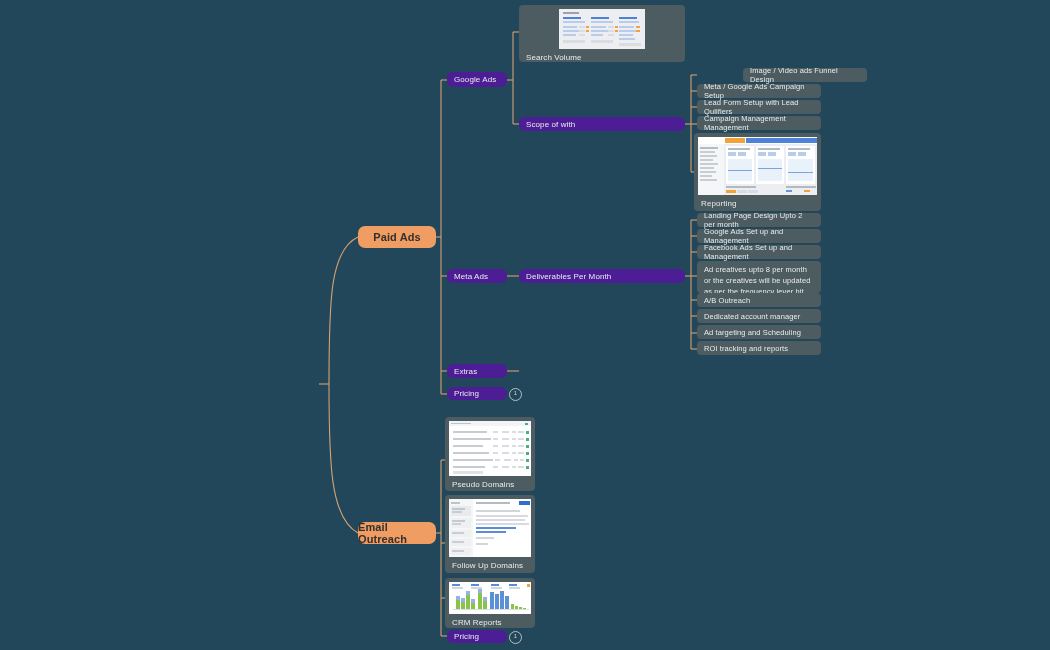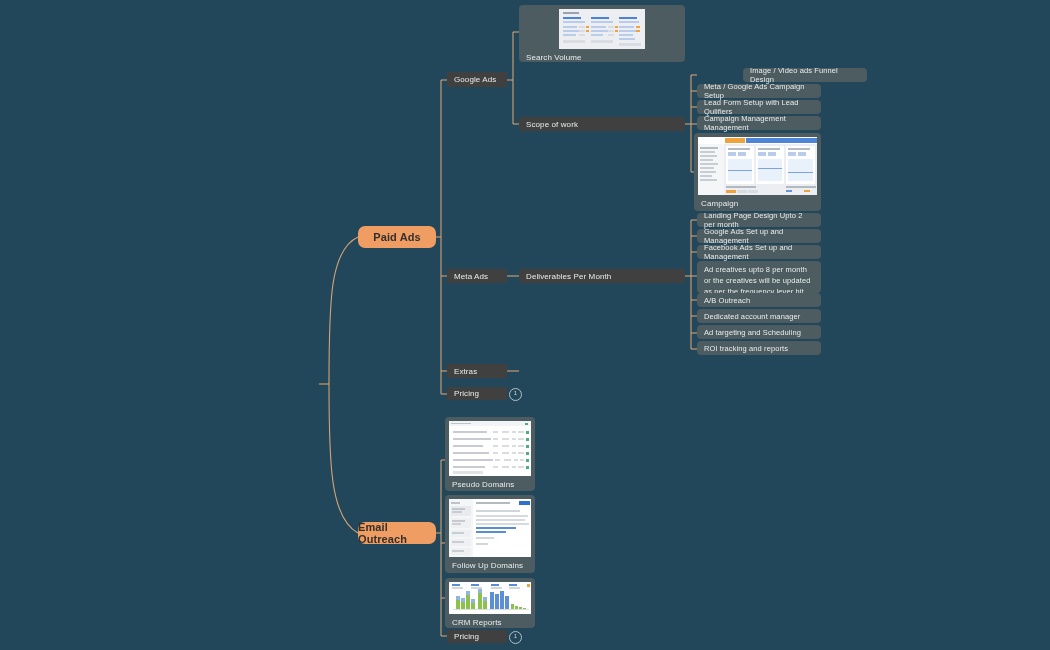--- a/index.html
+++ b/index.html
@@ -25,22 +25,22 @@
     letter-spacing:.2px;
   }
   .branch{
     background:#ef9d63;color:#33302e;
     border-radius:7px;
     font-size:11px;font-weight:bold;
     display:flex;align-items:center;justify-content:center;
     letter-spacing:.1px;
   }
   .topic{
-    background:#404040;color:#e9ecec;
-    border-radius:0;
+    background:#4c1d95;color:#e9ecec;
+    border-radius:6px;
     font-size:8px;
     display:flex;align-items:center;
     padding:0 7px;
     letter-spacing:.1px;
   }
   .topic.wrap{display:block;padding:4px 7px;line-height:1.38;}
   .leaf{
     background:#4c5c60;color:#e9ecec;
     border-radius:4px;
     font-size:7.5px;
@@ -179,21 +179,21 @@
       <div class="tb b" style="left:60px;top:25px;width:14px;height:1.5px;"></div>
       <div class="tb g" style="left:4px;top:31px;width:22px;height:3px;"></div>
       <div class="tb g" style="left:32px;top:31px;width:22px;height:3px;"></div>
       <div class="tb b" style="left:60px;top:29px;width:16px;height:1.5px;"></div>
       <div class="tb g" style="left:60px;top:34px;width:22px;height:3px;"></div>
     </div>
     <div class="cap">Search Volume</div>
   </div>
 
   <div class="node topic" style="left:519px;top:117px;width:166px;height:14px;">
-    <span>Scope of work</span>
+    <span>Scope of with</span>
   </div>
 
   <div class="node leaf" style="left:697px;top:68px;width:124px;height:14px;margin-left:46px;">
     <span>Image / Video ads Funnel Design</span>
   </div>
   <div class="node leaf" style="left:697px;top:84px;width:124px;height:14px;">
     <span>Meta / Google Ads Campaign Setup</span>
   </div>
   <div class="node leaf" style="left:697px;top:100px;width:124px;height:14px;">
     <span>Lead Form Setup with Lead Qulifiers</span>
@@ -237,21 +237,21 @@
       <div class="tb bl" style="left:60px;top:31px;width:24px;height:1px;opacity:.6;"></div>
       <div class="tb bl" style="left:90px;top:35px;width:25px;height:1px;opacity:.6;"></div>
       <div class="tb dk" style="left:28px;top:49px;width:30px;height:1.5px;opacity:.7;"></div>
       <div class="tb dk" style="left:88px;top:49px;width:30px;height:1.5px;opacity:.7;"></div>
       <div class="tb or" style="left:28px;top:53px;width:10px;height:3px;"></div>
       <div class="tb g" style="left:39px;top:53px;width:10px;height:3px;"></div>
       <div class="tb g" style="left:50px;top:53px;width:10px;height:3px;"></div>
       <div class="tb bl" style="left:88px;top:53px;width:6px;height:2px;opacity:.7;"></div>
       <div class="tb or" style="left:106px;top:53px;width:6px;height:2px;"></div>
     </div>
-    <div class="cap">Campaign</div>
+    <div class="cap">Reporting</div>
   </div>
 
   <div class="node topic" style="left:447px;top:269px;width:60px;height:14px;">
     <span>Meta Ads</span>
   </div>
 
   <div class="node topic" style="left:519px;top:269px;width:166px;height:14px;">
     <span>Deliverables Per Month</span>
   </div>
 

